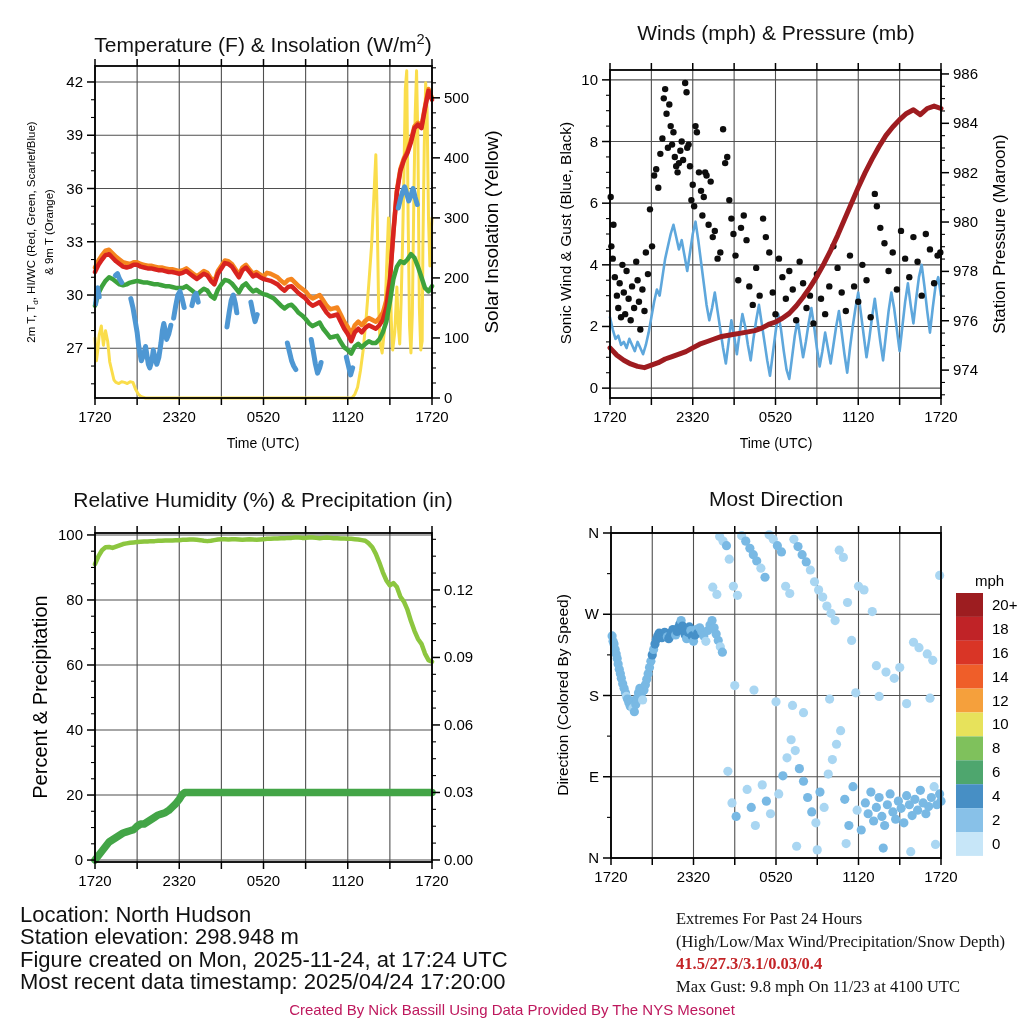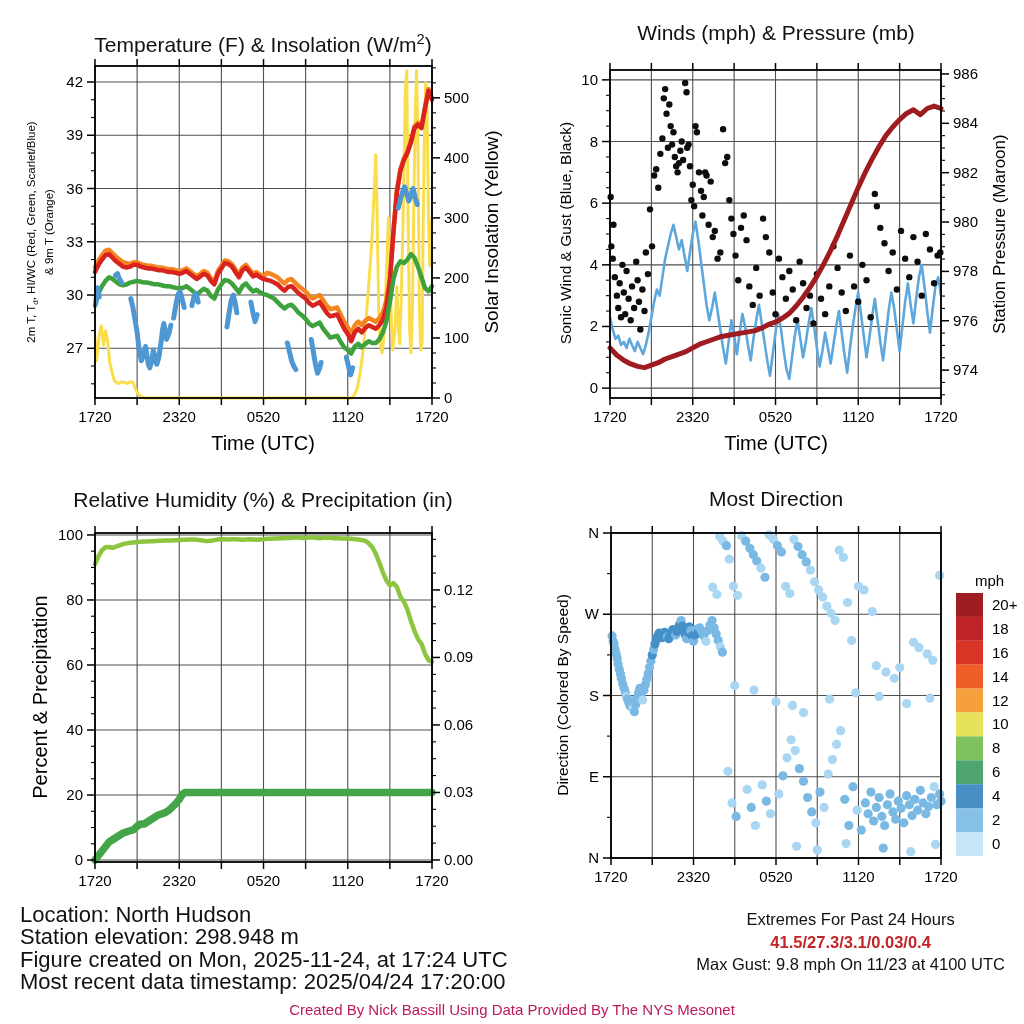--- a/index.html
+++ b/index.html
@@ -6,28 +6,28 @@
   .figure{position:relative;width:1024px;height:1024px;background:#fff;
           font-family:"Liberation Sans",sans-serif;color:#000;overflow:hidden;}
   #chart-svg{position:absolute;left:0;top:0;}
   #chart-svg text{font-family:"Liberation Sans",sans-serif;fill:#000;}
   .grid{stroke:#4f4f4f;stroke-width:1.1;}
   .frame{fill:none;stroke:#000;stroke-width:1.8;}
   .tick{stroke:#000;stroke-width:1.5;}
   .tickminor{stroke:#000;stroke-width:1.1;}
   .ctitle{position:absolute;transform:translate(-50%,-50%);white-space:nowrap;
           font-size:21px;color:#111;}
-  .xlabel{position:absolute;transform:translate(-50%,-50%);white-space:nowrap;font-size:20px;}
+  .xlabel{position:absolute;transform:translate(-50%,-50%);white-space:nowrap;font-size:14px;}
   .vlabel{position:absolute;transform:translate(-50%,-50%) rotate(-90deg);
           white-space:nowrap;text-align:center;}
   .v19{font-size:19px;} .v20{font-size:20px;} .v15{font-size:15.5px;} .v17{font-size:17px;}
   .small2{font-size:11.5px;line-height:1.3;}
   .footer-left{position:absolute;left:20px;top:904px;font-size:22px;line-height:22.4px;color:#111;}
   .footer-right{position:absolute;right:19px;top:908px;font-size:16.5px;line-height:22.7px;
-                text-align:center;color:#111;}
+                text-align:left;color:#111;font-family:Liberation Serif, serif;}
   .extremes-values{font-weight:bold;}
   .credit{position:absolute;left:0;top:1001px;width:100%;text-align:center;
           font-size:15px;color:#be185d;}
   sup{font-size:70%;} sub{font-size:70%;}
 </style>
 </head>
 <body>
 
 <div class="figure">
   <svg id="chart-svg" width="1024" height="1024">
@@ -771,18 +771,19 @@
 
   <div class="footer-left">
     <div>Location: North Hudson</div>
     <div>Station elevation: 298.948 m</div>
     <div>Figure created on Mon, 2025-11-24, at 17:24 UTC</div>
     <div>Most recent data timestamp: 2025/04/24 17:20:00</div>
   </div>
 
   <div class="footer-right">
     <div>Extremes For Past 24 Hours</div>
+    <div>(High/Low/Max Wind/Precipitation/Snow Depth)</div>
     <div class="extremes-values" id="extremes-values" style="color: rgb(195, 36, 39);">41.5/27.3/3.1/0.03/0.4</div>
     <div>Max Gust: 9.8 mph On 11/23 at 4100 UTC</div>
   </div>
 
   <div class="credit">Created By Nick Bassill Using Data Provided By The NYS Mesonet</div>
 </div>
 
 </body></html>

